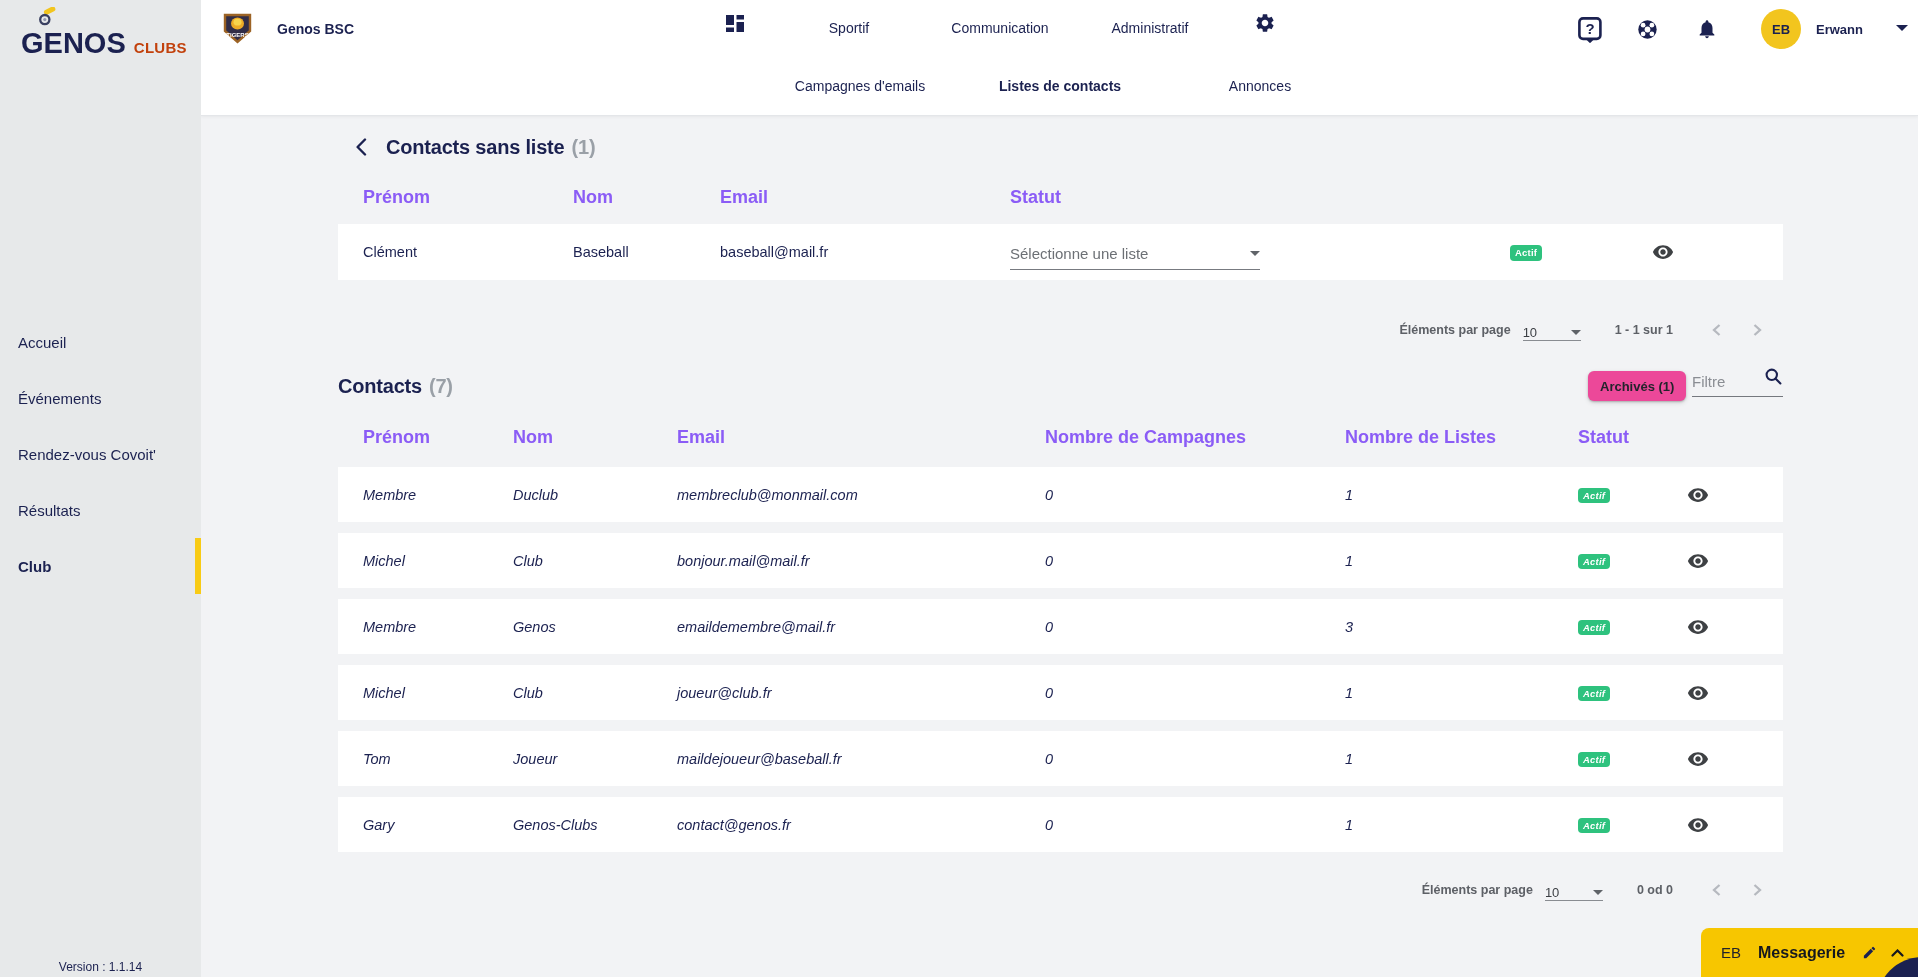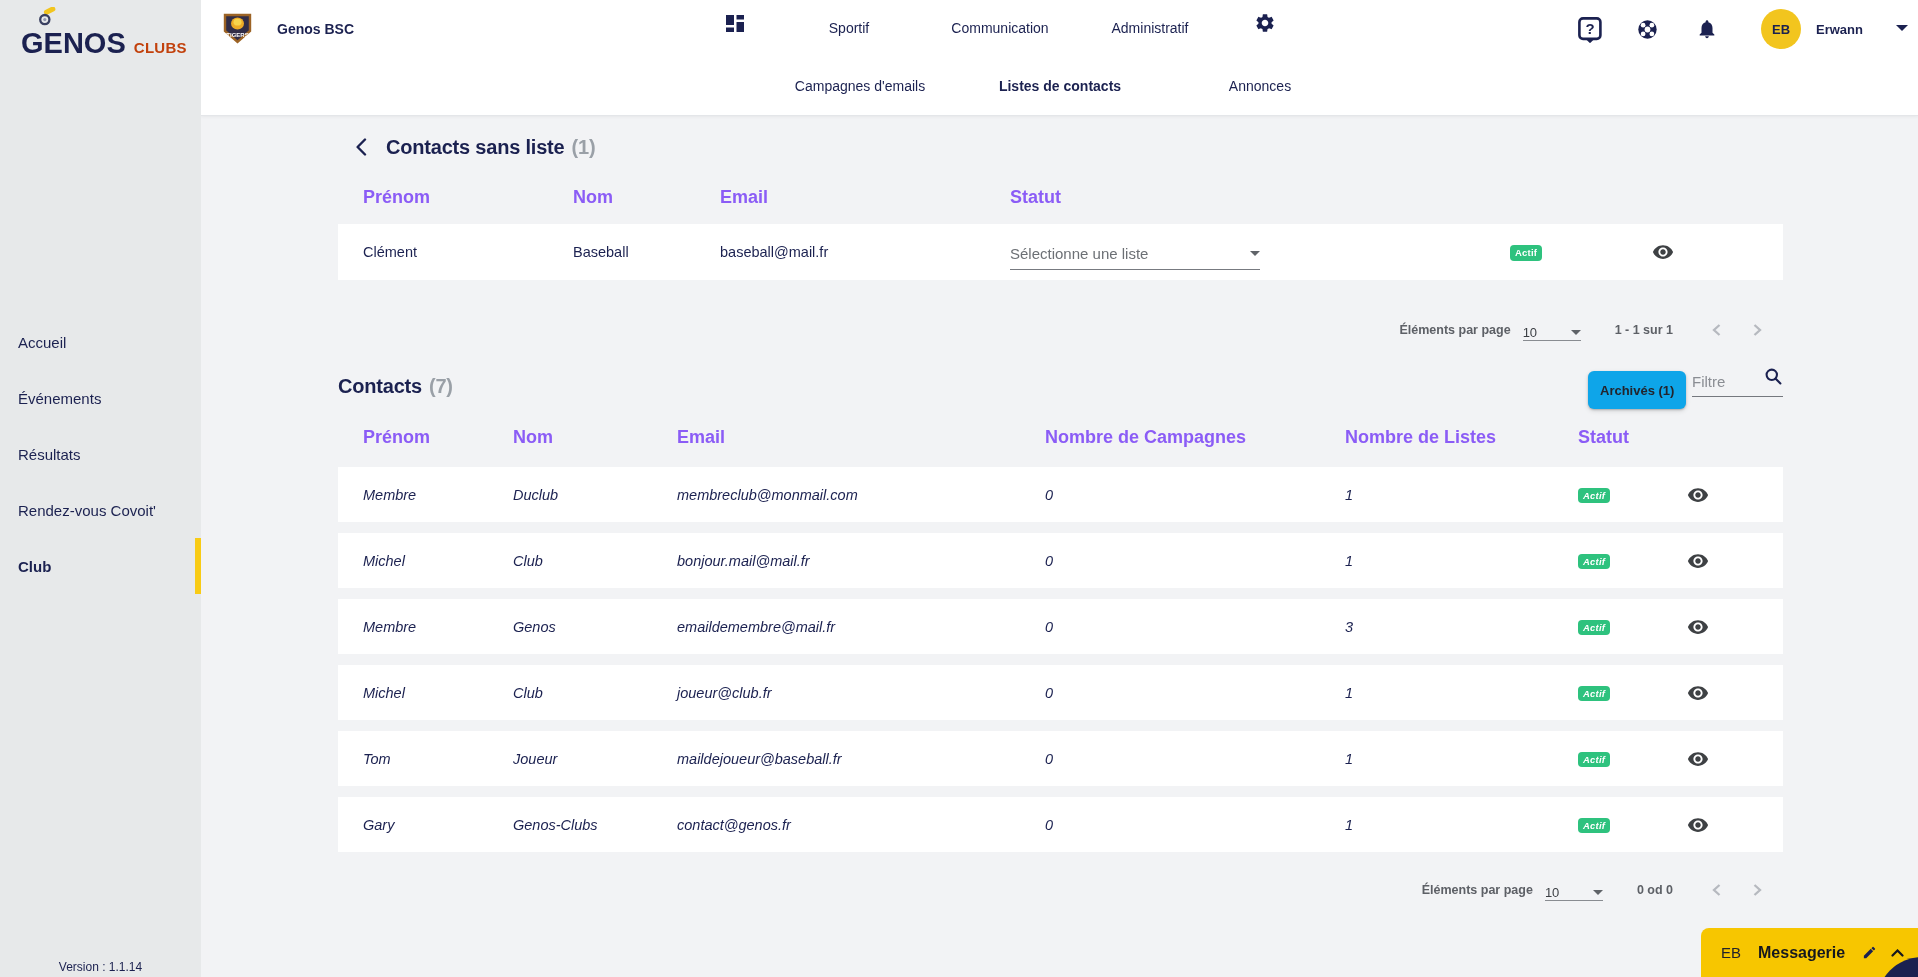--- a/index.html
+++ b/index.html
@@ -70,21 +70,21 @@
   #pag2 { top:868px; }
   .pag-label { font-size:12.5px; font-weight:700; }
   .pag-select { width:58px; margin-left:12px; display:flex; align-items:center; justify-content:space-between;
                 border-bottom:1px solid #898c91; margin-top:6px; cursor:pointer; }
   .pag-select span { font-size:13px; color:#3c3f44; }
   .pag-range { font-size:12.5px; font-weight:700; margin-left:34px; }
   .pag-btn { margin-left:16px; cursor:pointer; line-height:0; padding:6px; }
   .pag-btn.first { margin-left:32px; }
 
   
-  .archived-btn { position:absolute; left:1588px; top:371px; height:38px; padding:0 12px; background:#0ea5e9;
+  .archived-btn { position:absolute; left:1588px; top:371px; height:30px; padding:0 12px; background:#ec4899;
                   border:none; border-radius:6px; box-shadow:0 1px 2px rgba(0,0,0,.22), 0 2px 5px rgba(0,0,0,.12);
                   font-family:"Liberation Sans",sans-serif; font-size:13px; font-weight:700; color:#23242c; cursor:pointer; }
   .filter-field { position:absolute; left:1692px; top:366px; width:91px; }
   .filter-field input { width:70px; border:none; outline:none; background:transparent; font-family:"Liberation Sans",sans-serif;
                         font-size:15px; color:#1b2150; padding:7px 0 4px 0; }
   .filter-field input::placeholder { color:#8a8d93; }
   .filter-underline { width:91px; height:1px; background:#75787e; margin-top:2px; }
   .search-icon { position:absolute; right:0; top:1px; line-height:0; cursor:pointer; }
 
   
@@ -115,24 +115,24 @@
       <span class="logo-secondary">CLUBS</span>
     </div>
     <nav class="side-nav">
       <div class="side-item">
         <span>Accueil</span>
       </div>
       <div class="side-item">
         <span>Événements</span>
       </div>
       <div class="side-item">
-        <span>Résultats</span>
+        <span>Rendez-vous Covoit'</span>
       </div>
       <div class="side-item">
-        <span>Rendez-vous Covoit'</span>
+        <span>Résultats</span>
       </div>
       <div class="side-item active">
         <span>Club</span>
       </div>
     </nav>
     <div class="version">Version : 1.1.14</div>
   </aside>
 
   <header class="topbar">
     <span class="club-badge">

